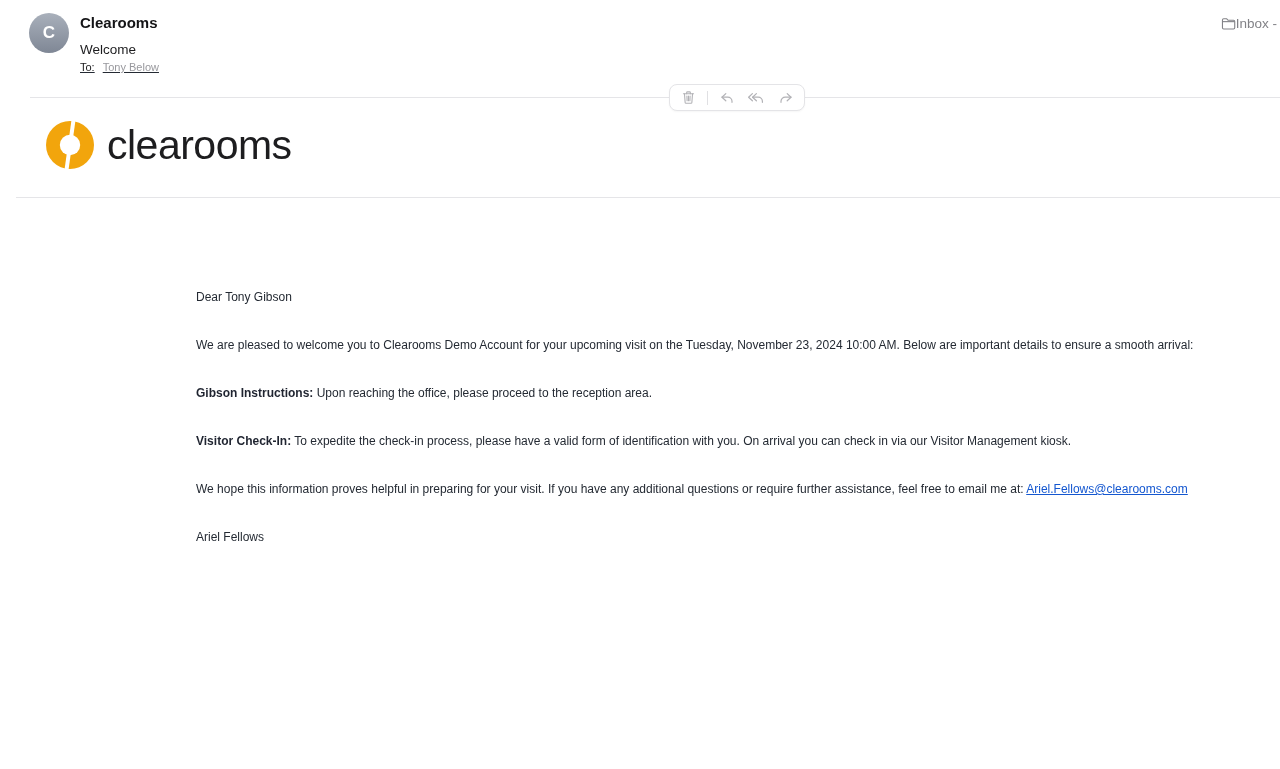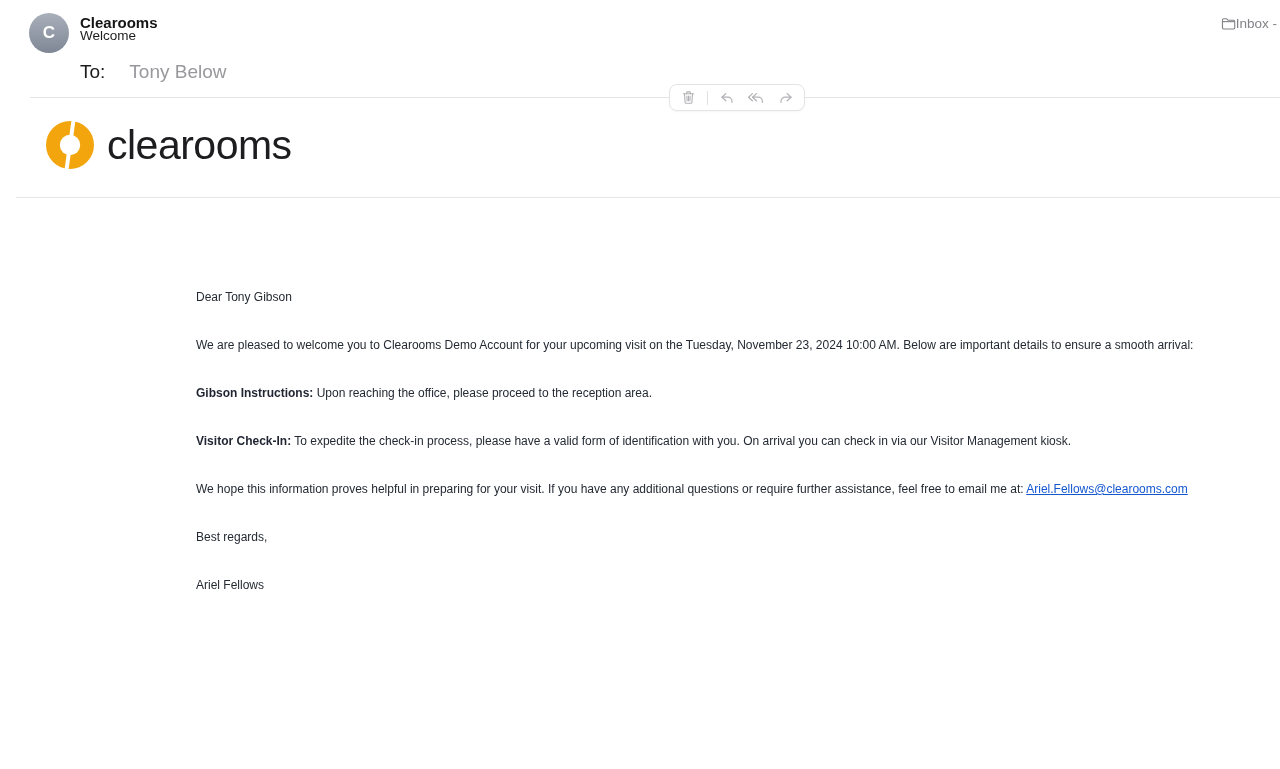--- a/index.html
+++ b/index.html
@@ -15,22 +15,22 @@
   
   .msg-header { position:absolute; top:0; left:0; right:0; height:97px; background:#fff; }
   .avatar {
     position:absolute; left:29px; top:13px; width:40px; height:40px;
     border-radius:50%;
     background:linear-gradient(180deg,#a9b0bb 0%,#7f8795 100%);
     display:flex; align-items:center; justify-content:center;
     color:#fff; font-size:17px; font-weight:700;
   }
   .sender-name { position:absolute; left:80px; top:14px; font-size:15px; font-weight:700; color:#141416; }
-  .subject-line { position:absolute; left:80px; top:28px; font-size:13.5px; color:#1c1c1e; }
-  .to-line { position:absolute; left:80px; top:61px; font-size:19px; display:flex; gap:24px; }
+  .subject-line { position:absolute; left:80px; top:42px; font-size:13.5px; color:#1c1c1e; }
+  .to-line { position:absolute; left:80px; top:61px; font-size:11px; display:flex; gap:8px;text-decoration:underline; }
   .to-label { color:#1c1c1e; }
   .recipient { color:#98989d; }
   .mailbox {
     position:absolute; top:16px; right:3px;
     display:flex; align-items:center; 
     color:#828287; font-size:13.5px; white-space:nowrap;
   }
   .mailbox svg { display:block; }
 
   
@@ -137,15 +137,14 @@
 </div>
 
 <div class="divider-2"></div>
 
 <div class="email-body">
     <p><span>Dear Tony Gibson</span></p>
     <p><span>We are pleased to welcome you to Clearooms Demo Account for your upcoming visit on the Tuesday, November 23, 2024 10:00 AM. Below are important details to ensure a smooth arrival:</span></p>
     <p><strong>Gibson Instructions:</strong><span> Upon reaching the office, please proceed to the reception area.</span></p>
     <p><strong>Visitor Check-In:</strong><span> To expedite the check-in process, please have a valid form of identification with you. On arrival you can check in via our Visitor Management kiosk.</span></p>
     <p><span>We hope this information proves helpful in preparing for your visit. If you have any additional questions or require further assistance, feel free to email me at: </span><a href="#">Ariel.Fellows@clearooms.com</a></p>
-    <p><span>Best regards,</span></p>
     <p><span>Ariel Fellows</span></p>
   </div>
 
 </body></html>

